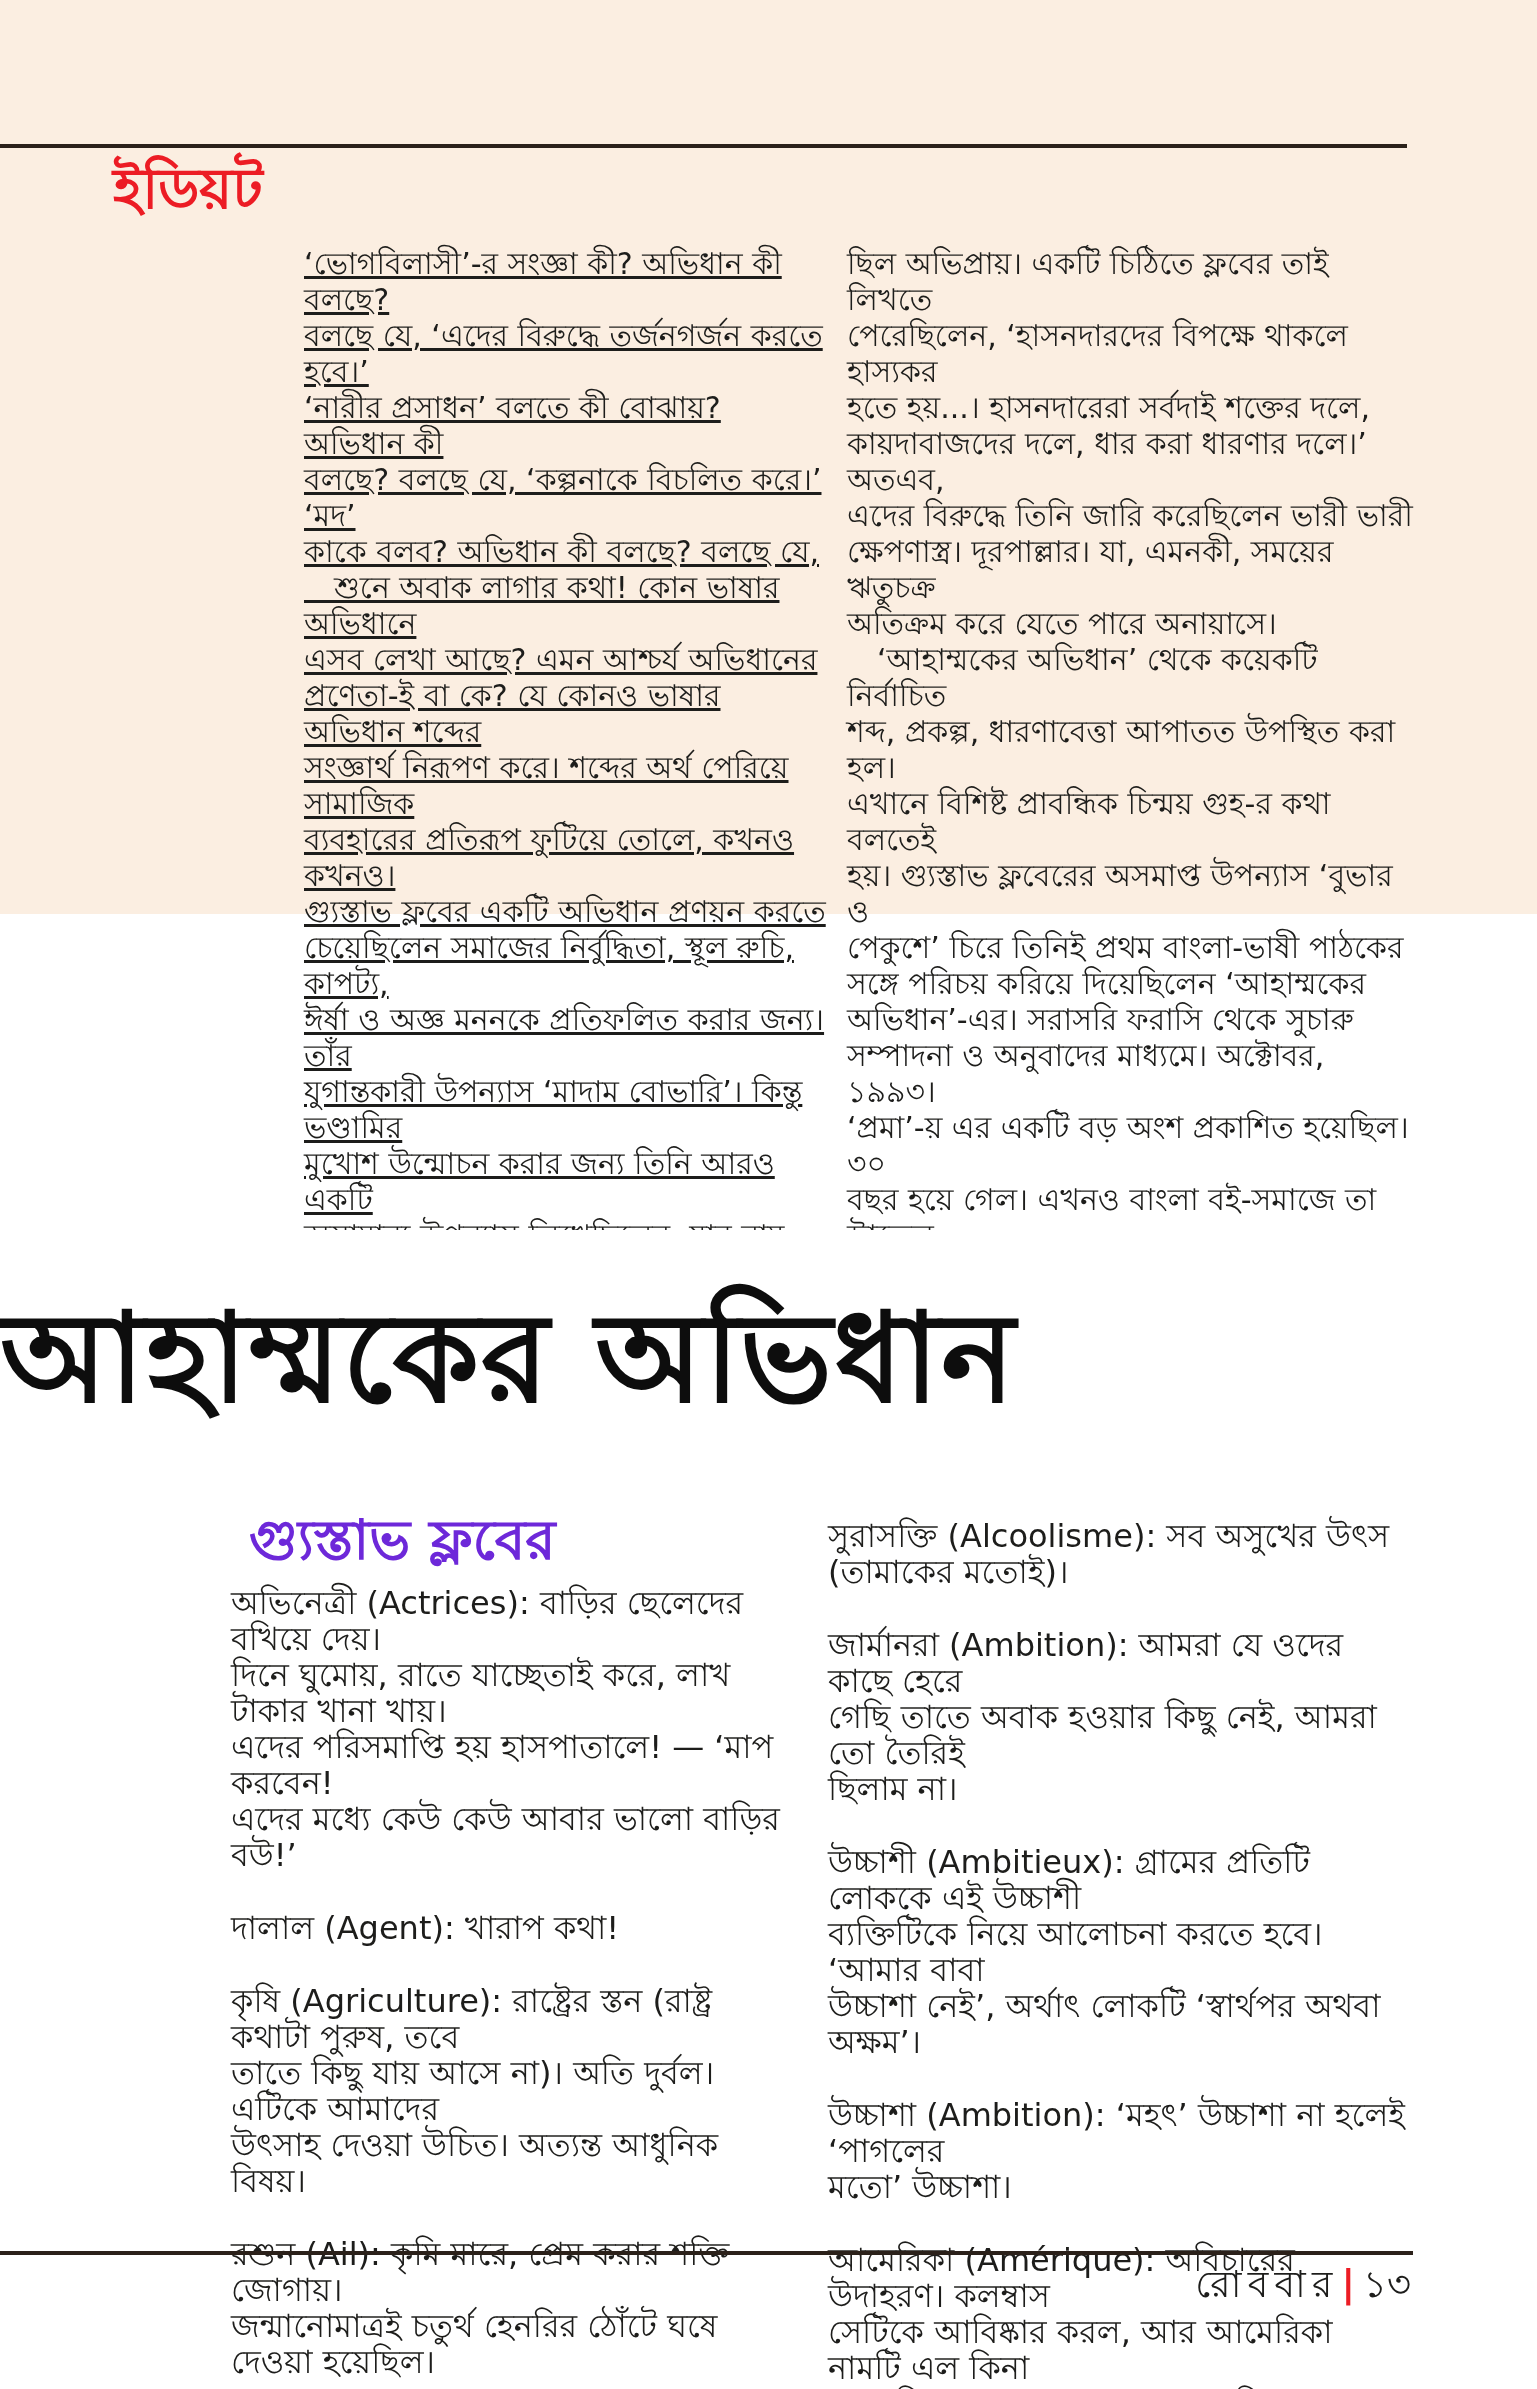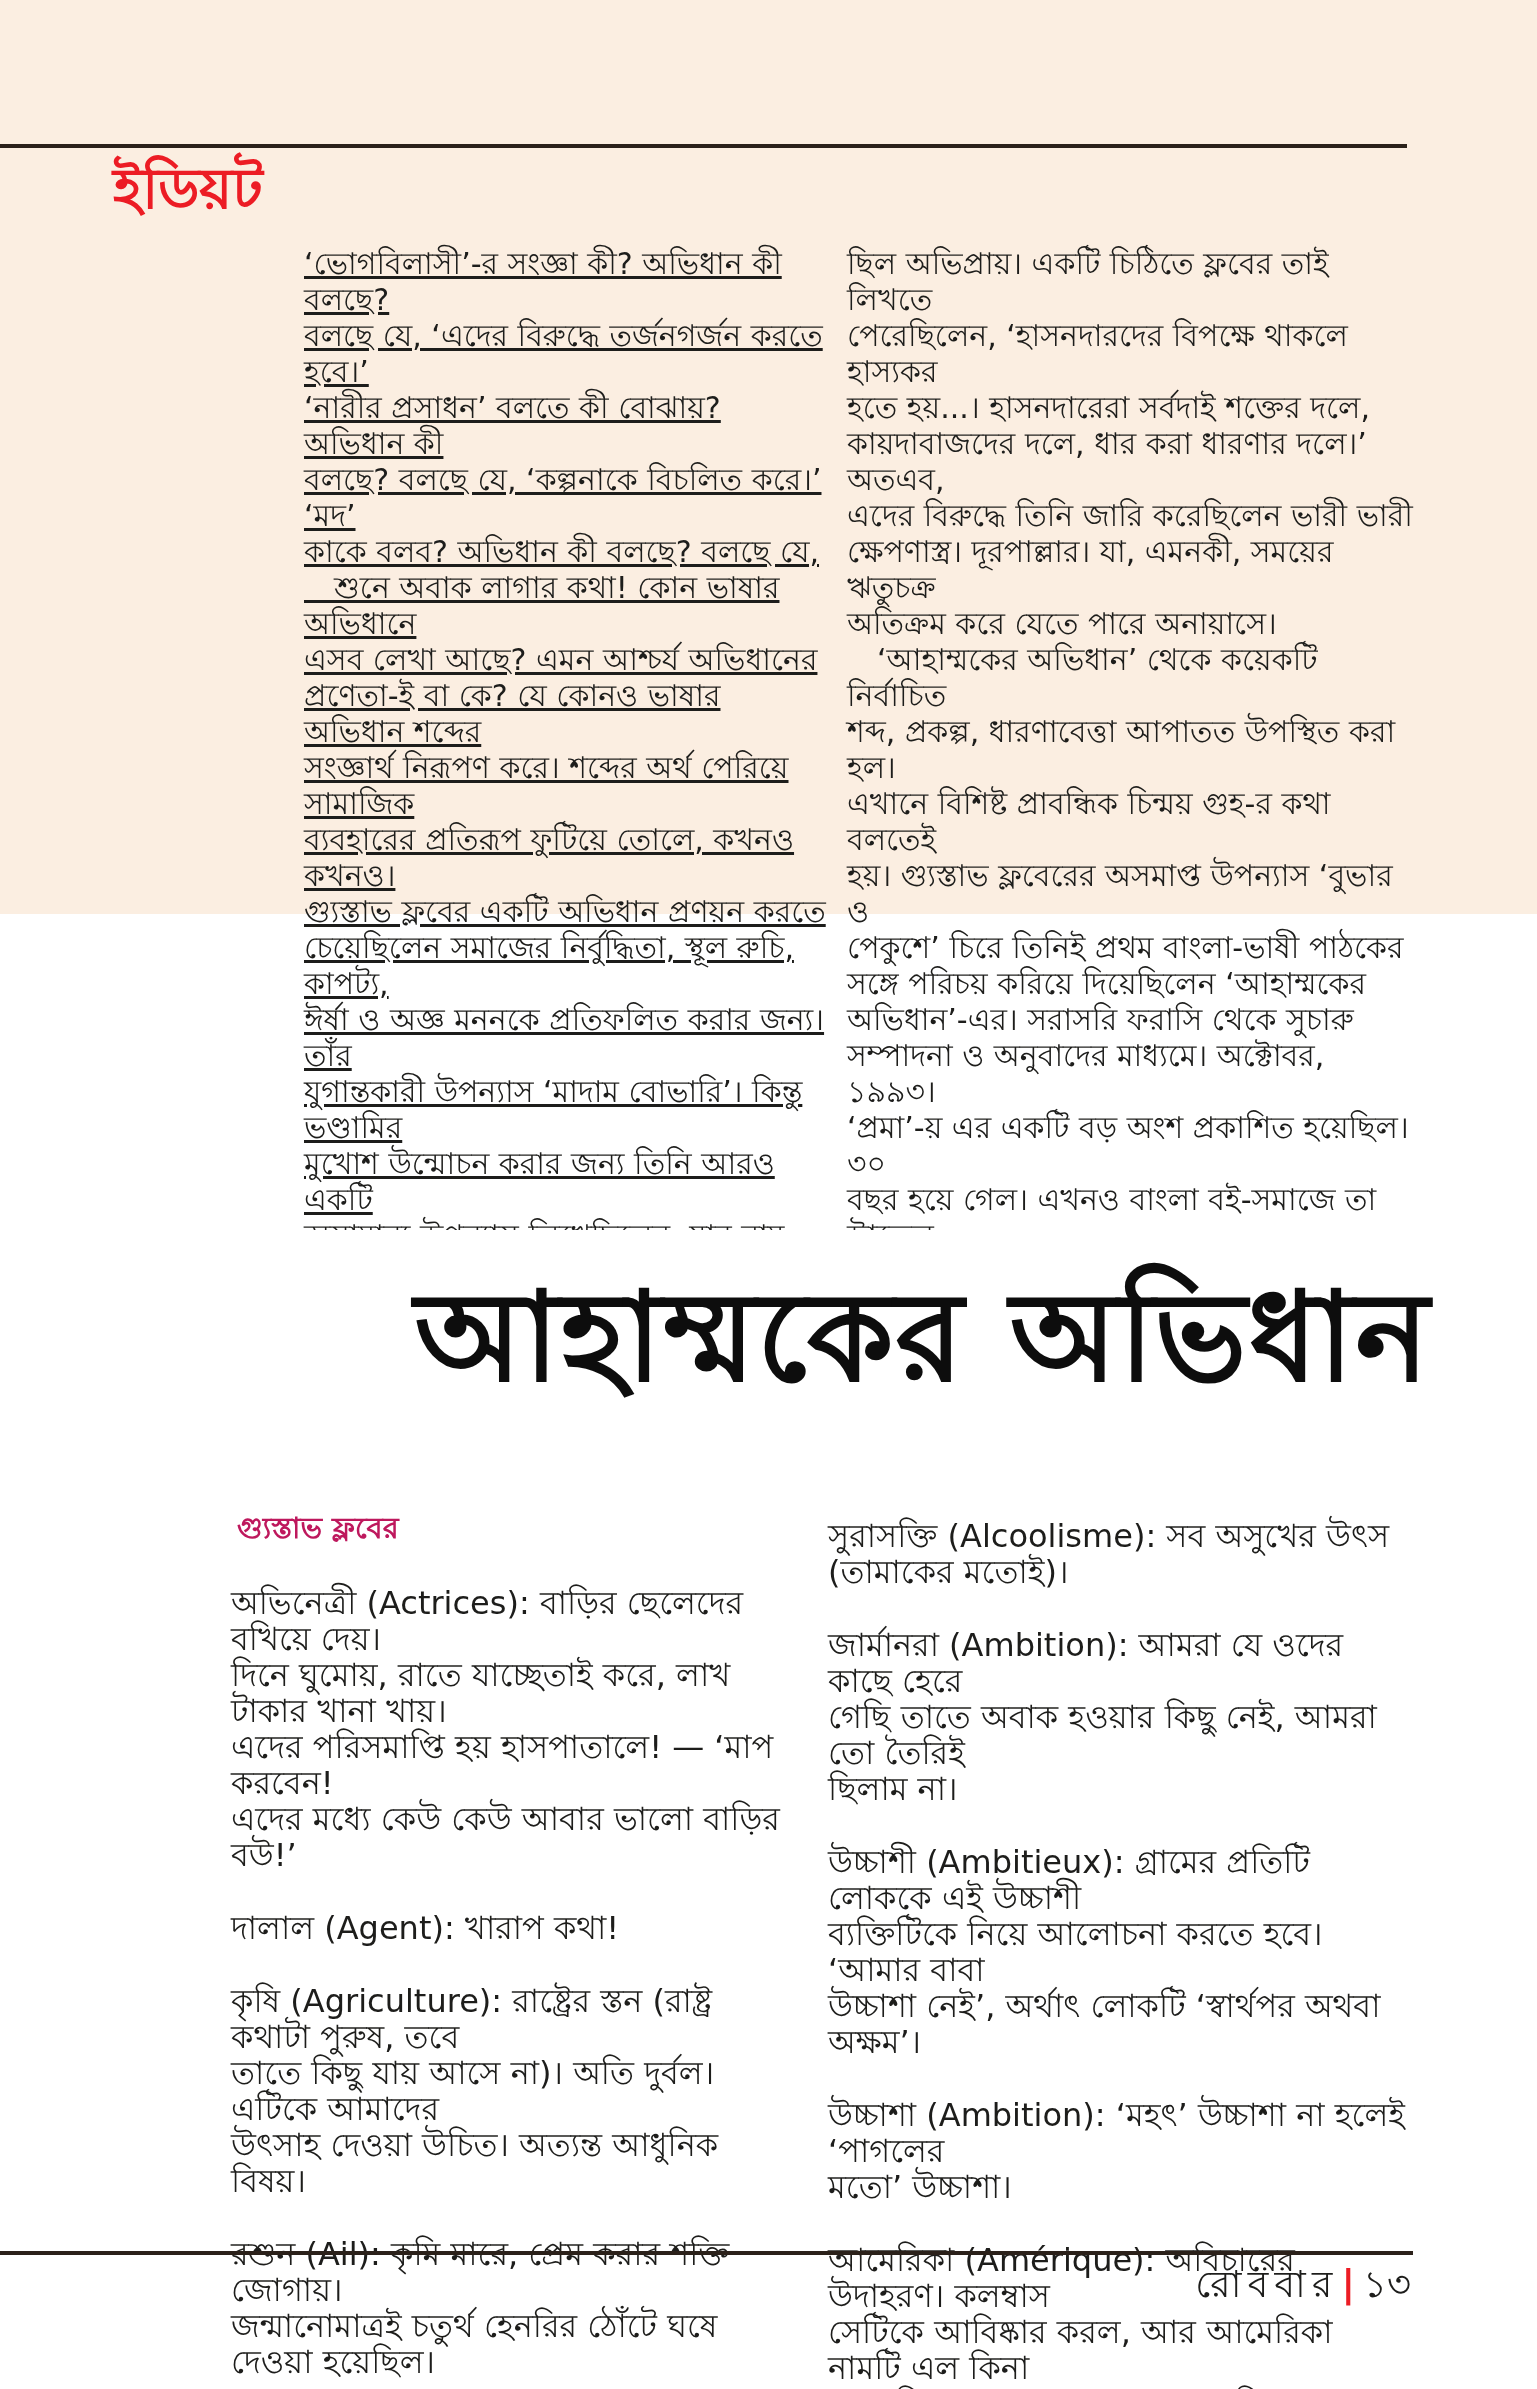--- a/index.html
+++ b/index.html
@@ -25,27 +25,27 @@
   .article-col { position:absolute; top:246px; font-size:30px; line-height:36px; }
   .article-col .ln { min-height:36px; }
   .article-left  { left:304px;  width:523px;text-decoration:underline; }
   .article-right { left:847px; width:575px; }
   
   .feature-section {
     position:absolute; left:0; top:1230px; width:1538px; height:1159px;
     background:#ffffff;
   }
   .headline {
-    position:absolute; left:0; top:30px; width:1431px; margin:0;
-    text-align:right; font-size:124px; line-height:155px;
+    position:absolute; left:0; top:51px; width:1431px; margin:0;
+    text-align:left; font-size:124px; line-height:155px;
     font-weight:900; color:#0d0d0d; letter-spacing:1.6px;
   }
   .byline {
-    position:absolute; left:233px; top:267px; margin:4px;
-    font-size:29px; line-height:54px; font-weight:bold; color:#be185d;
+    position:absolute; left:233px; top:267px; margin:16px;
+    font-size:55px; line-height:54px; font-weight:bold; color:#6d28d9;
   }
   .dict-col { position:absolute; font-size:32px; line-height:36px; }
   .dict-col .entry { margin:0 12px 37px 0; }
   .dict-col .ln { min-height:36px; }
   .dict-left  { left:231px;  top:355px;  width:567px; }
   .dict-right { left:828px; top:288px;  width:591px; }
   .bottom-rule {
     position:absolute; left:0; top:1021px; width:1413px; height:3.9px;
     background:#2b211a;
   }

